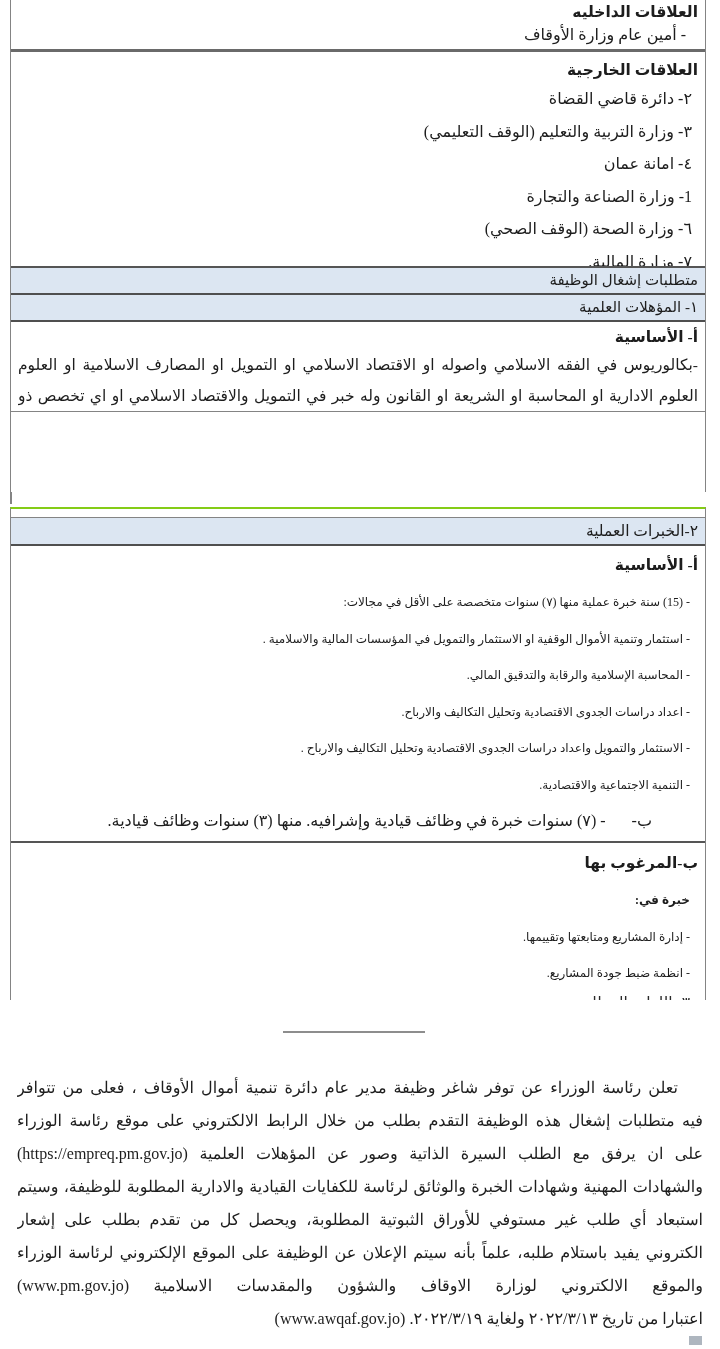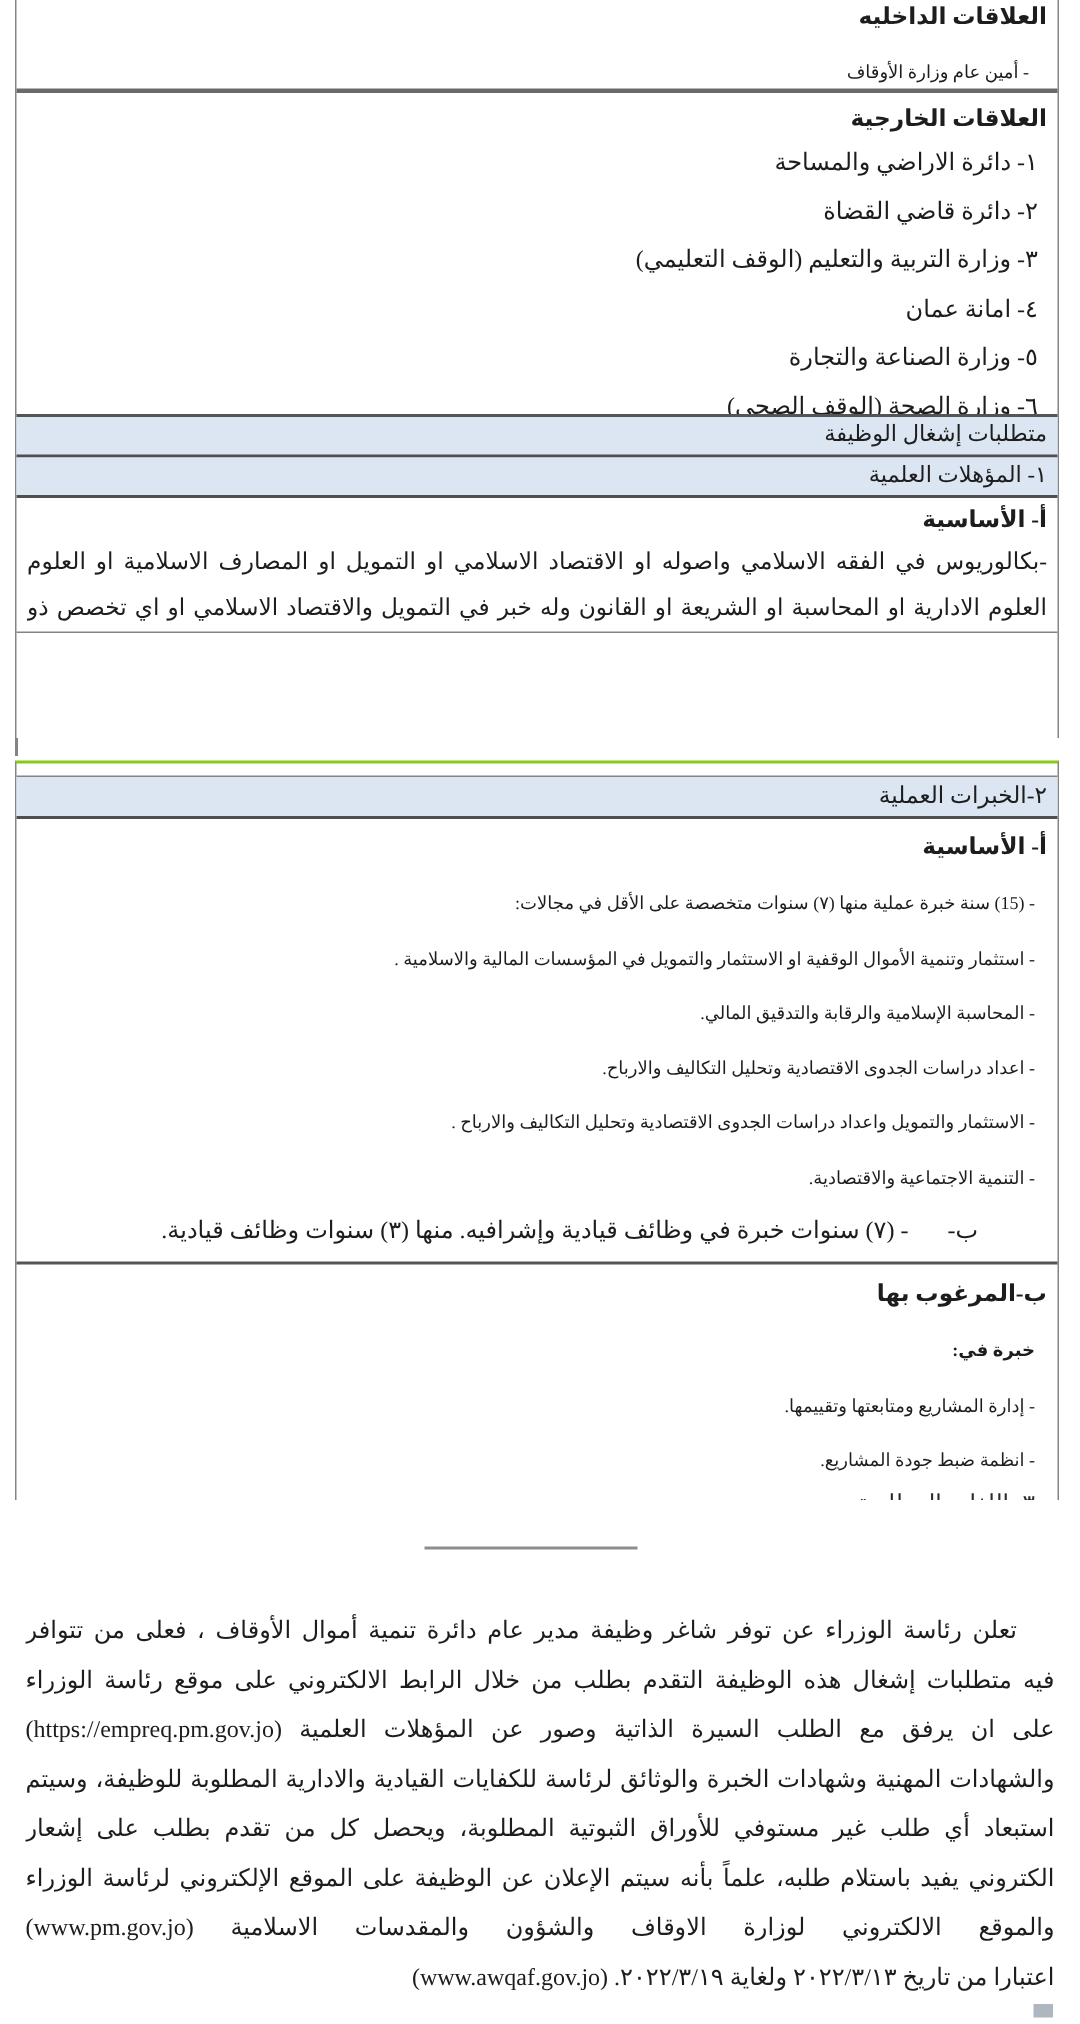--- a/index.html
+++ b/index.html
@@ -14,33 +14,33 @@
     position: absolute;
     left: 10px;
     width: 696px;
     border-left: 1.5px solid #848484;
     border-right: 1.5px solid #848484;
     background: #ffffff;
   }
   #table1 { top: 0; height: 492px; }
   #table2 { top: 507px; height: 493px; border-top: 2px solid #84cc16; }
   .row { overflow: hidden; }
-  .r1 { height: 62px; border-bottom: 3px solid #6a6a6a; padding: 1px 7px 0; }
+  .r1 { height: 52px; border-bottom: 3px solid #6a6a6a; padding: 1px 7px 0; }
   .r2 { height: 216px; border-bottom: 2px solid #555555; padding: 5px 7px 0; }
   .bluebar { background: #dce6f2; border-bottom: 2px solid #4f4f4f; padding: 0 7px; font-weight: normal; font-size: 15px; }
   .blue1 { height: 27px; line-height: 25px; }
   .blue2 { height: 27px; line-height: 25px; }
   .basics1 { height: 90px; border-bottom: 1.5px solid #848484; padding: 3px 7px 0; }
   .strip { height: 9px; border-bottom: 1.5px solid #848484; }
   .blueH { height: 28px; line-height: 26px; font-size: 15.5px; }
   .basics2 { height: 297px; border-bottom: 2px solid #555555; padding: 4px 7px 0; }
   .desired { height: 157px; padding: 5px 7px 0; }
   .h { font-weight: bold; font-size: 15.5px; line-height: 22px; }
   .h2 { font-weight: bold; font-size: 15.5px; line-height: 30px; height: 34px; }
-  .it1 { margin-top: 18px; padding-right: 12px; font-size: 12px; text-align: right; }
+  .it1 { margin-top: 2px; padding-right: 12px; font-size: 16px; text-align: right; }
   .li  { height: 32.5px; line-height: 32.5px; font-size: 16px; padding-right: 6px; white-space: nowrap; overflow: hidden; }
   .li2 { height: 36.5px; line-height: 36.5px; font-size: 12px; padding-right: 8px; white-space: nowrap; overflow: hidden; }
   .jline { height: 31px; line-height: 31px; font-size: 15.5px; text-align: justify; text-align-last: justify; overflow: hidden; }
   .leadline { height: 36.5px; line-height: 36.5px; font-size: 16px; padding-right: 46px; white-space: nowrap; overflow: hidden; }
   .tabgap { display: inline-block; width: 26px; }
   .clipline { height: 12px; line-height: 22px; font-size: 15.5px; padding-right: 8px; overflow: hidden; color: #2a2a2a; }
   #stub { position: absolute; left: 10px; top: 492px; width: 1.5px; height: 12px; background: #848484; }
   #dash { position: absolute; left: 283px; top: 1031px; width: 142px; height: 1.5px; background: #8d8d8d; }
   #corner-mark { position: absolute; left: 689px; top: 1336px; width: 13px; height: 9px; background: #aeb6bf; }
   #announce { position: absolute; left: 17px; top: 1071px; width: 686px; font-family: Liberation Serif, serif; }
@@ -53,25 +53,24 @@
 
 <div id="table1" class="tbl">
 
   <div class="row r1">
     <div class="h">العلاقات الداخليه</div>
     <div class="it1">- أمين عام وزارة الأوقاف</div>
   </div>
 
   <div class="row r2">
     <div class="h" style="line-height:26px;">العلاقات الخارجية</div>
-    <div class="li">١- دائرة الاراضي والمساحة</div>
     <div class="li">٢- دائرة قاضي القضاة</div>
     <div class="li">٣- وزارة التربية والتعليم (الوقف التعليمي)</div>
     <div class="li">٤- امانة عمان</div>
-    <div class="li">٥- وزارة الصناعة والتجارة</div>
+    <div class="li">1- وزارة الصناعة والتجارة</div>
     <div class="li">٦- وزارة الصحة (الوقف الصحي)</div>
     <div class="li">٧- وزارة المالية.</div>
     <div class="li">٨- اي جهات أخرى ذات علاقة</div>
   </div>
 
   <div class="row bluebar blue1">متطلبات إشغال الوظيفة</div>
   <div class="row bluebar blue2">١- المؤهلات العلمية</div>
 
   <div class="row basics1">
     <div class="h" style="line-height:24px;">أ- الأساسية</div>

